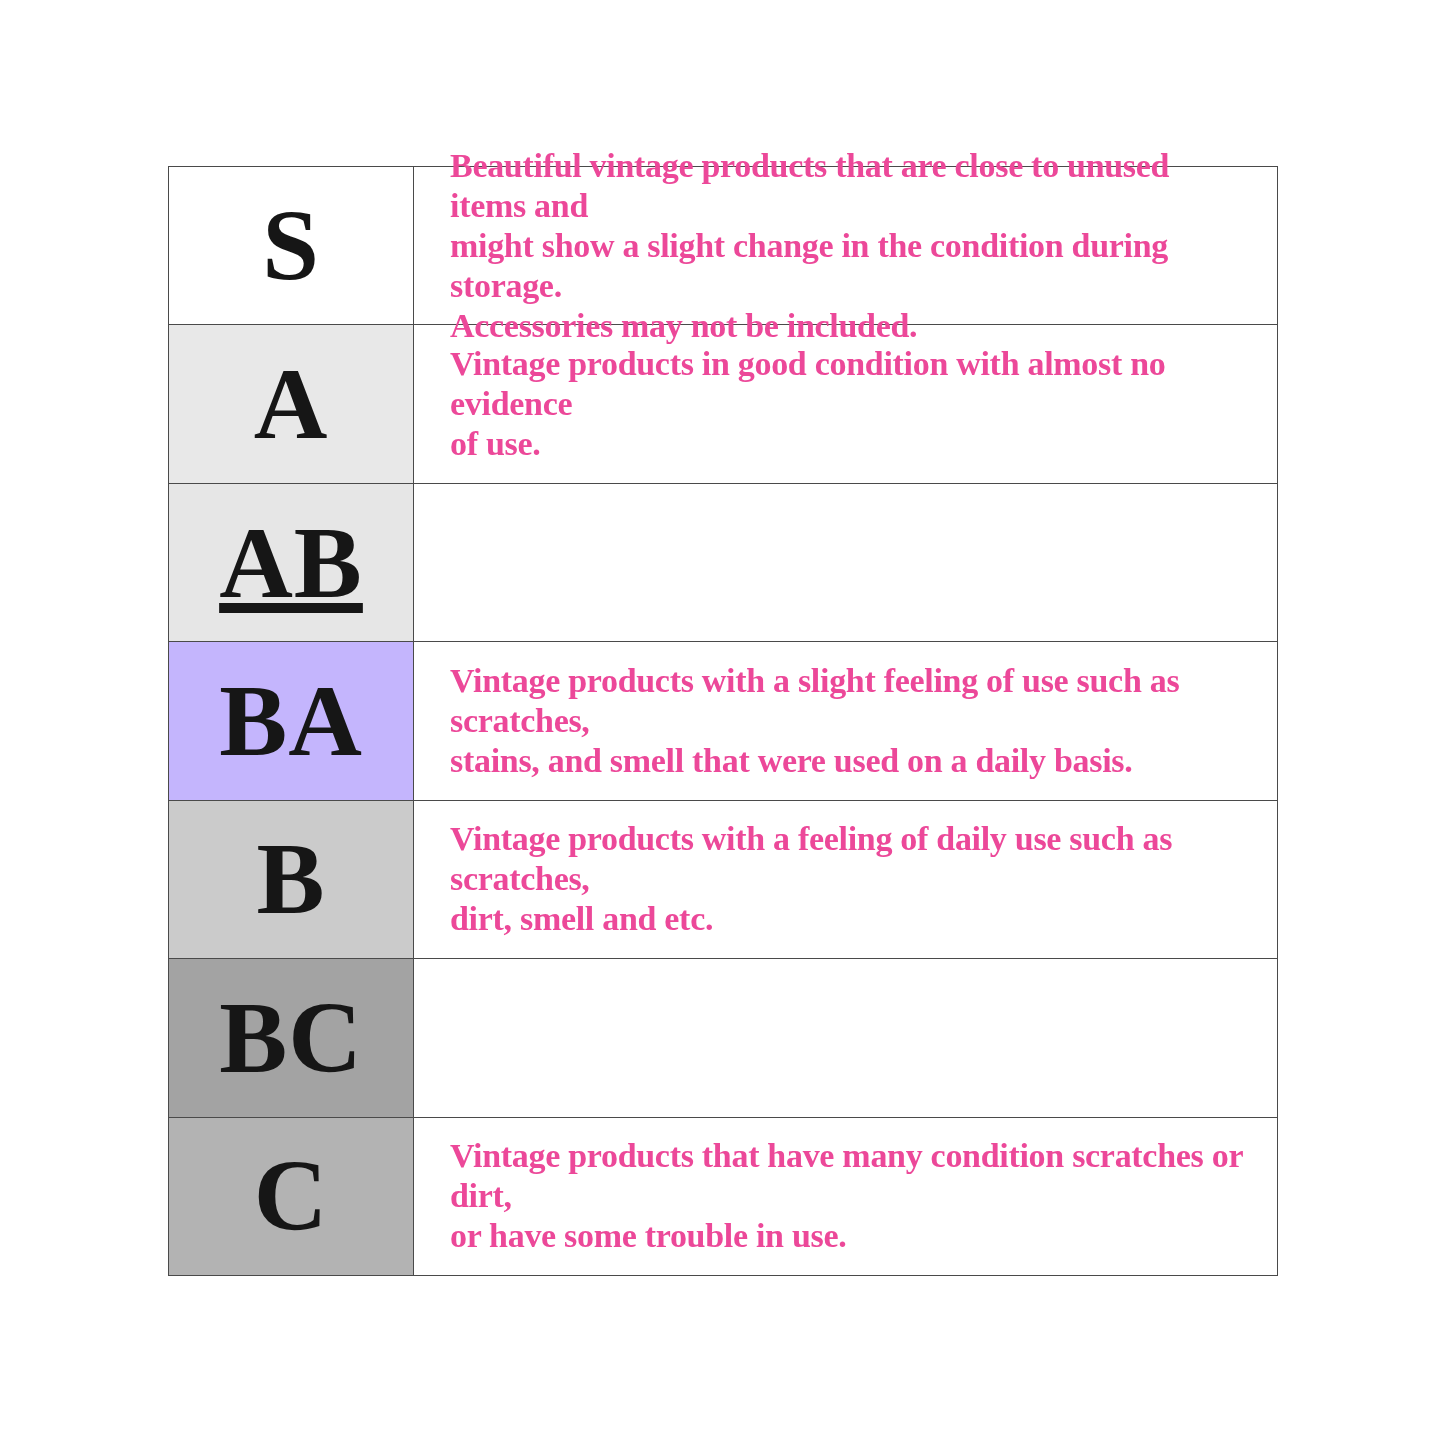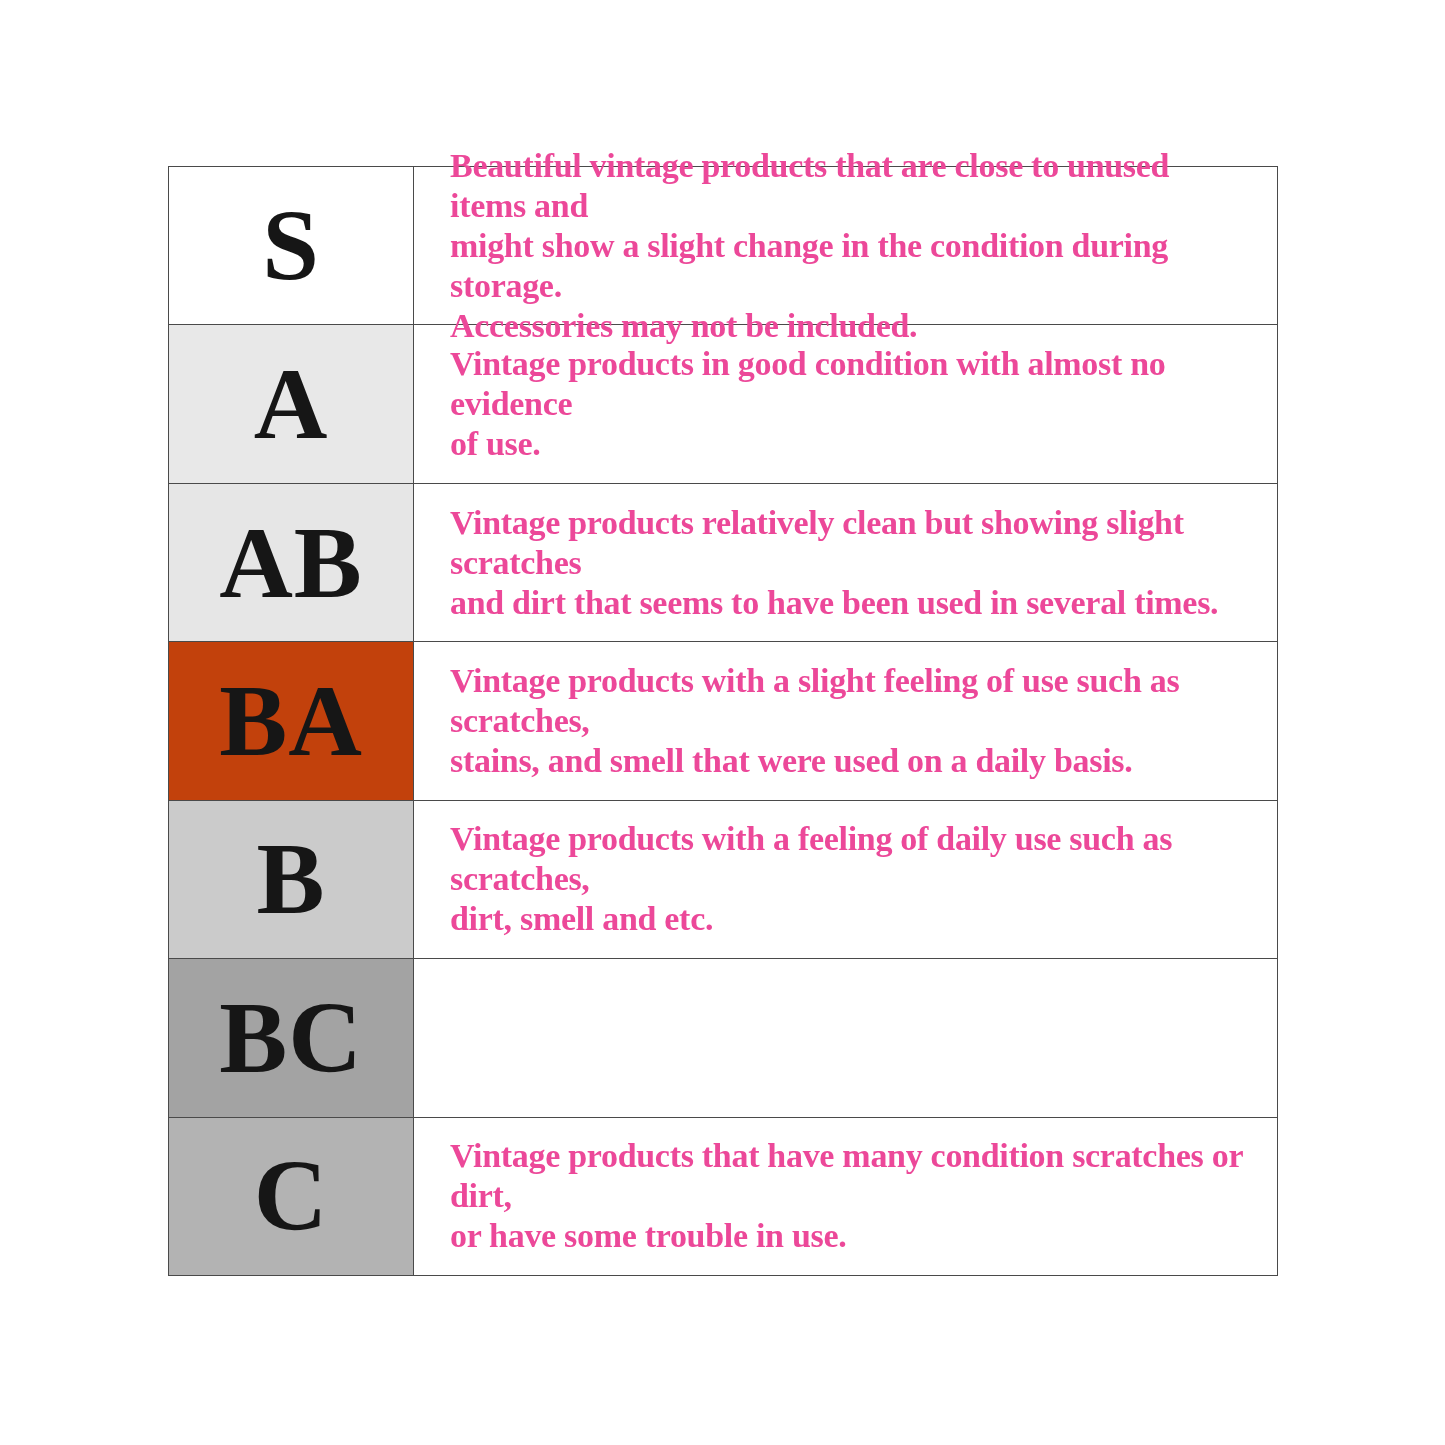--- a/index.html
+++ b/index.html
@@ -69,27 +69,25 @@
 Accessories may not be included.</div>
     </div>
 
     <div class="row">
       <div class="grade-cell" style="background: rgb(232, 232, 232);">A</div>
       <div class="desc-cell">Vintage products in good condition with almost no evidence
 of use.</div>
     </div>
 
     <div class="row">
-      <div class="grade-cell" style="background: rgb(230, 230, 230);">AB</div>
-      <div class="desc-cell">Vintage products relatively clean but showing slight scratches
-and dirt that seems to have been used in several times.</div>
+      <div class="grade-cell" style="background: rgb(230, 230, 230); text-decoration: underline;">AB</div>
     </div>
 
     <div class="row">
-      <div class="grade-cell" style="background: #c2410c;">BA</div>
+      <div class="grade-cell" style="background: #c4b5fd;">BA</div>
       <div class="desc-cell">Vintage products with a slight feeling of use such as scratches,
 stains, and smell that were used on a daily basis.</div>
     </div>
 
     <div class="row">
       <div class="grade-cell" style="background: rgb(203, 203, 203);">B</div>
       <div class="desc-cell">Vintage products with a feeling of daily use such as scratches,
 dirt, smell and etc.</div>
     </div>
 

